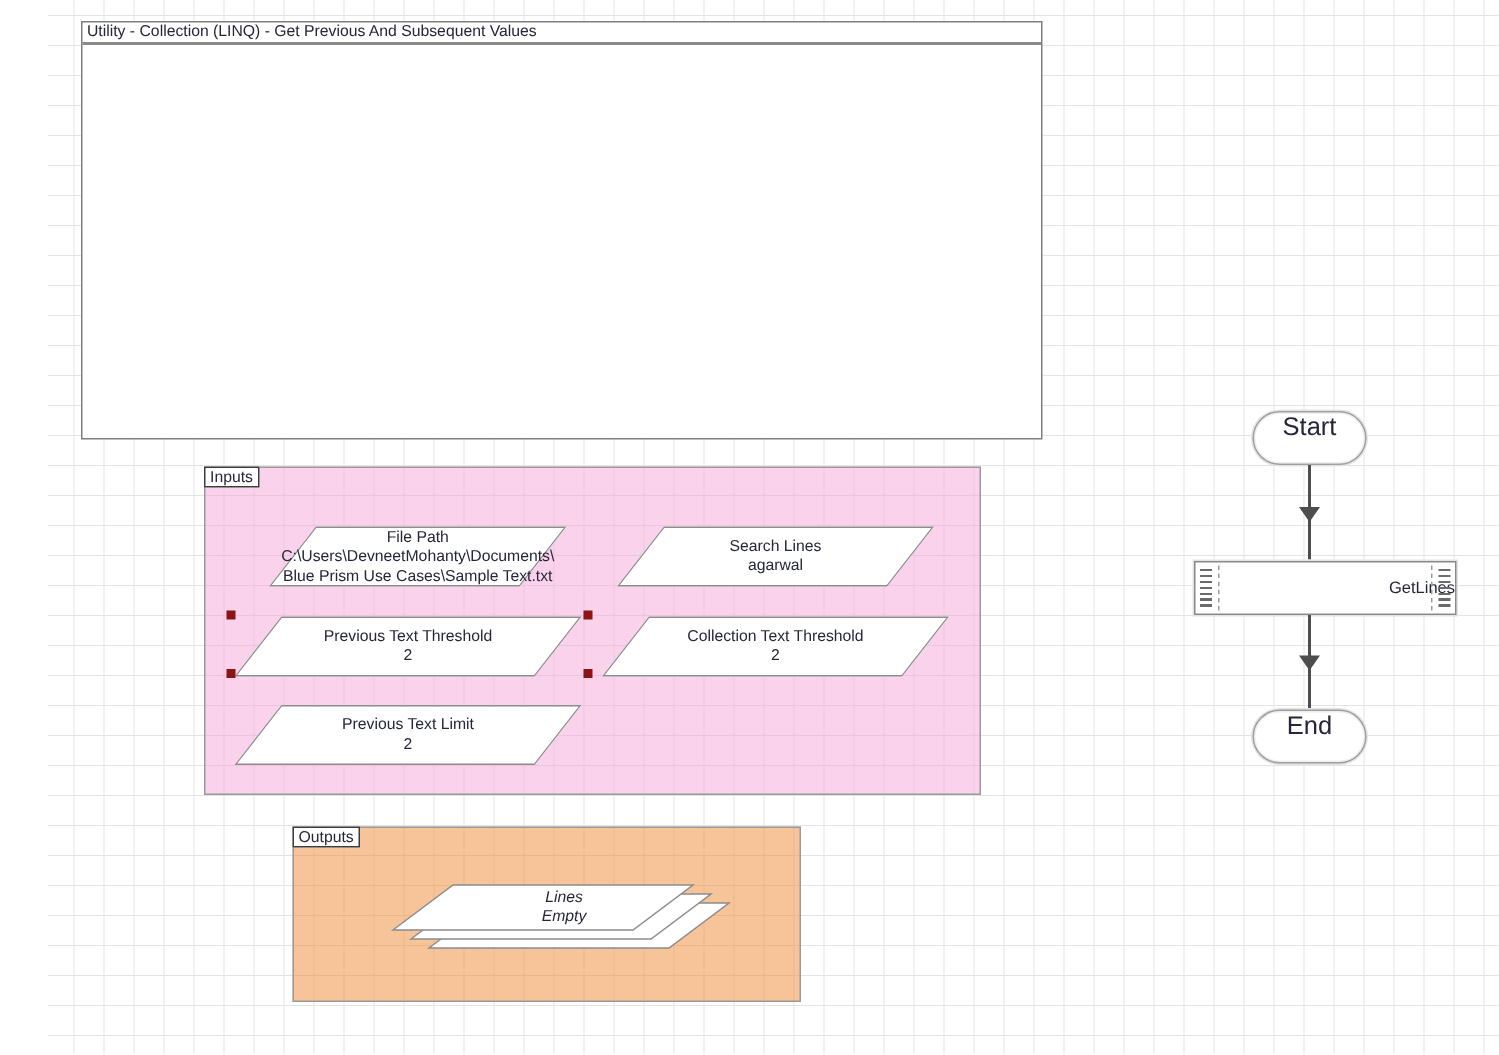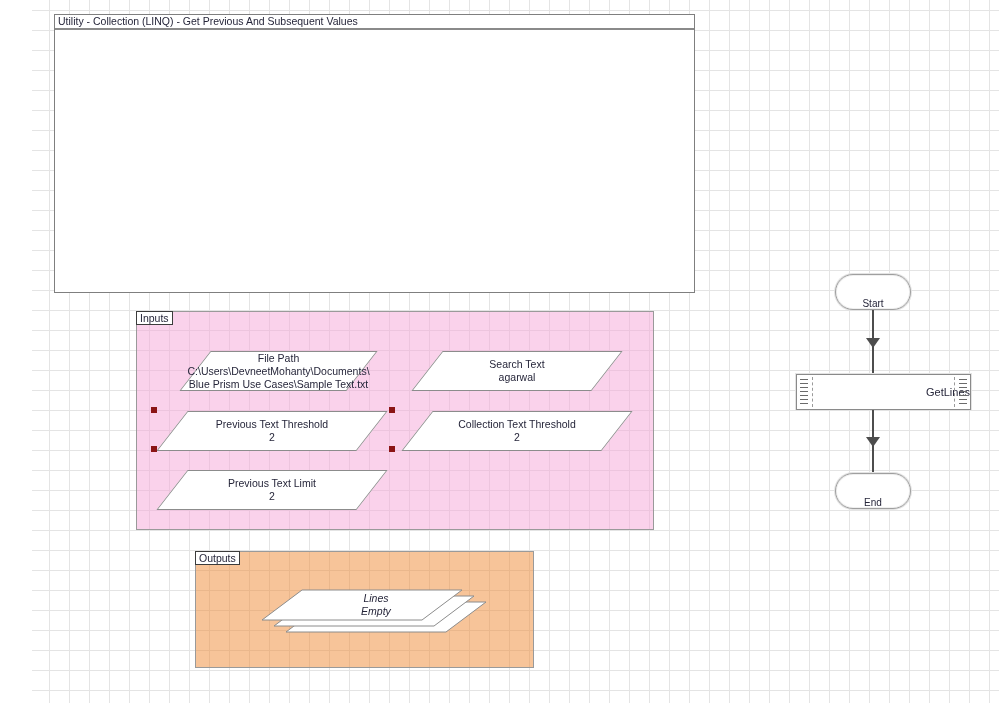--- a/index.html
+++ b/index.html
@@ -51,22 +51,22 @@
   
   .handle{position:absolute;width:6px;height:6px;background:#8b1515;}
   
   .collection{position:absolute;left:200px;top:578px;width:270px;height:66px;}
   .collection svg{position:absolute;left:0;top:0;}
   .collection .stage-text{inset:auto;left:44px;top:14px;width:200px;font-style:italic;}
   
   .pill{
     position:absolute;width:76px;height:36px;border-radius:18px;background:#fff;
     border:1px solid #9f9f9f;box-shadow:0 0 0 1px #e3e3e3, inset 0 0 0 1px #efefef;
-    box-sizing:border-box;display:flex;align-items:flex-end;justify-content:center;
-    font-size:10px;
+    box-sizing:border-box;display:flex;align-items:flex-start;justify-content:center;
+    font-size:17px;
   }
   .link{position:absolute;left:840px;width:2px;background:#4d4d4d;}
   .arrowhead{
     position:absolute;left:834px;width:0;height:0;
     border-left:7px solid transparent;border-right:7px solid transparent;
     border-top:10px solid #4d4d4d;
   }
   .subprocess{
     position:absolute;left:764px;top:374px;width:175px;height:36px;background:#fff;
     border:1px solid #8a8a8a;box-shadow:0 0 0 1px #e3e3e3;box-sizing:border-box;
@@ -98,21 +98,21 @@
     <div class="stage-text">
       <div>File Path</div>
       <div>C:\Users\DevneetMohanty\Documents\</div>
       <div>Blue Prism Use Cases\Sample Text.txt</div>
     </div>
   </div>
 
   <div class="stage" style="left:395px;top:351px;width:180px;height:40px">
     <div class="para-fill"></div>
     <div class="stage-text">
-      <div>Search Text</div>
+      <div>Search Lines</div>
       <div>agarwal</div>
     </div>
   </div>
 
   <div class="stage" style="left:140px;top:411px;width:200px;height:40px">
     <div class="para-fill"></div>
     <div class="stage-text">
       <div>Previous Text Threshold</div>
       <div>2</div>
     </div>

